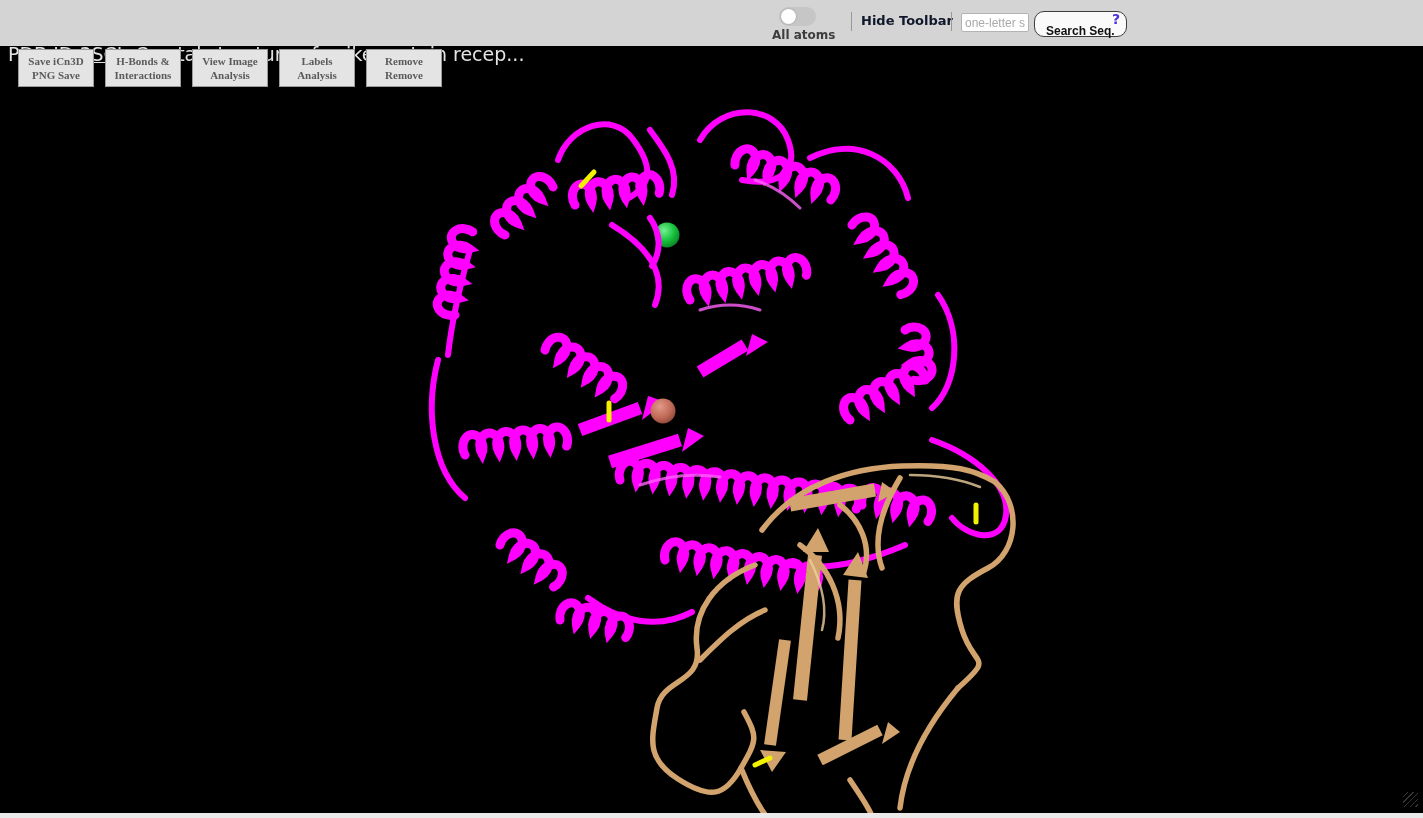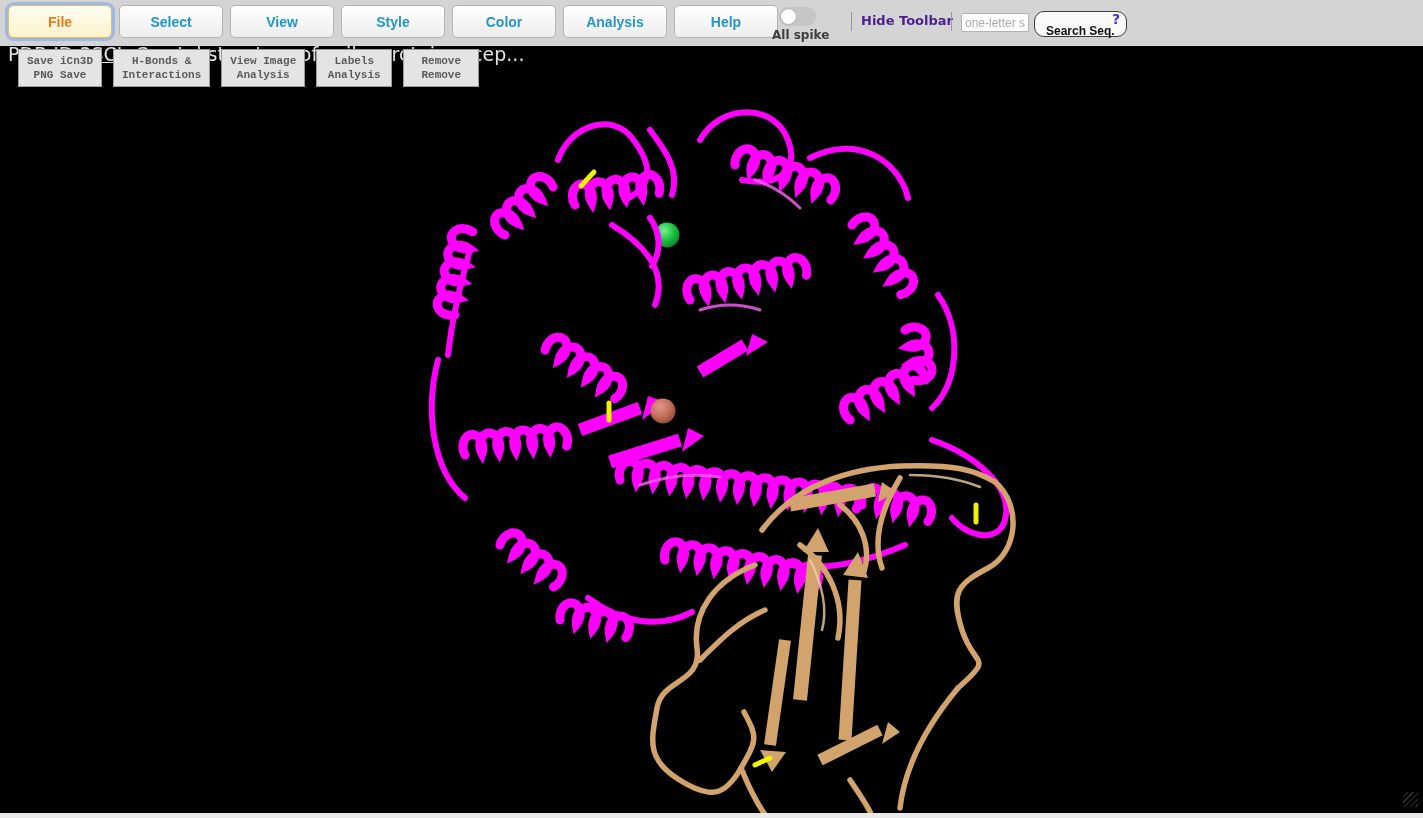--- a/index.html
+++ b/index.html
@@ -43,21 +43,21 @@
     position:absolute;left:772px;top:28px;
     font-family:"DejaVu Sans",sans-serif;
     font-weight:bold;font-size:12px;color:#3d3d3d;white-space:nowrap;
   }
   .vdivider{position:absolute;top:12px;width:1px;height:19px;background:#999;}
   .vdivider.d1{left:851px;}
   .vdivider.d2{left:951px;}
   .hide-toolbar{
     position:absolute;left:861px;top:13px;
     font-family:"DejaVu Sans",sans-serif;
-    font-weight:bold;font-size:13px;color:#4c1d95;cursor:pointer;white-space:nowrap;
+    font-weight:bold;font-size:13px;color:#0f172a;cursor:pointer;white-space:nowrap;
   }
   .seq-input{
     position:absolute;left:961px;top:13px;width:68px;height:19px;
     box-sizing:border-box;border:1px solid #b3b3b3;border-radius:2px;
     font-size:12px;padding:1px 3px;color:#444;background:#fff;
     font-family:"Liberation Sans",sans-serif;
   }
   .seq-input::placeholder{color:#a9a9a9;}
   .search-seq-btn{
     position:absolute;left:1034px;top:11px;height:21px;
@@ -69,21 +69,21 @@
   .help-q{
     position:absolute;left:1112px;top:11px;
     color:#4b2fd8;font-weight:bold;font-size:14px;cursor:pointer;
     font-family:"DejaVu Sans",sans-serif;text-decoration:none;
   }
   
   .quick-row{position:absolute;top:49px;left:18px;display:flex;gap:11px;z-index:6;}
   .quick-btn{
     background:#e4e4e4;border:1px solid #9b9b9b;
     color:#5b5b5b;font-weight:bold;font-size:11px;line-height:14px;
-    font-family:Liberation Mono, monospace;
+    font-family:Liberation Serif, serif;
     text-align:center;padding:4px 8px;cursor:pointer;min-width:76px;
   }
   
   .canvas{
     position:absolute;top:46px;left:0;width:1423px;height:767px;
     background:var(--background,#000);z-index:1;
   }
   .canvas svg{position:absolute;top:0;left:0;}
   .viewer-title{
     position:absolute;left:8px;top:43px;z-index:4;
@@ -109,36 +109,27 @@
   .tubeB{fill:none;stroke:var(--chain-b);stroke-width:5.5;stroke-linecap:round;}
   .ribB{stroke:var(--chain-b);stroke-linecap:butt;}
   .headB{fill:var(--chain-b);}
   .accentB{fill:none;stroke:var(--chain-b-light);stroke-width:2.5;stroke-linecap:round;opacity:.8;}
   .ss{stroke:var(--disulfide-yellow);stroke-width:5;stroke-linecap:round;}
 </style>
 </head>
 <body>
 
 <div class="header">
-  <div class="menu-row">
-    <button class="menu-btn active">File</button>
-    <button class="menu-btn">Select</button>
-    <button class="menu-btn">View</button>
-    <button class="menu-btn">Style</button>
-    <button class="menu-btn">Color</button>
-    <button class="menu-btn">Analysis</button>
-    <button class="menu-btn">Help</button>
-  </div>
 
   <div class="toggle-wrap">
     <div class="toggle-track">
       <div class="toggle-knob"></div>
     </div>
   </div>
-  <div class="toggle-label">All spike</div>
+  <div class="toggle-label">All atoms</div>
 
   <div class="vdivider d1"></div>
   <div class="hide-toolbar">Hide Toolbar</div>
   <div class="vdivider d2"></div>
 
   <input class="seq-input" value="" placeholder="one-letter seq" style="">
   <button class="search-seq-btn">Search Seq.</button>
   <a class="help-q">?</a>
 </div>
 

